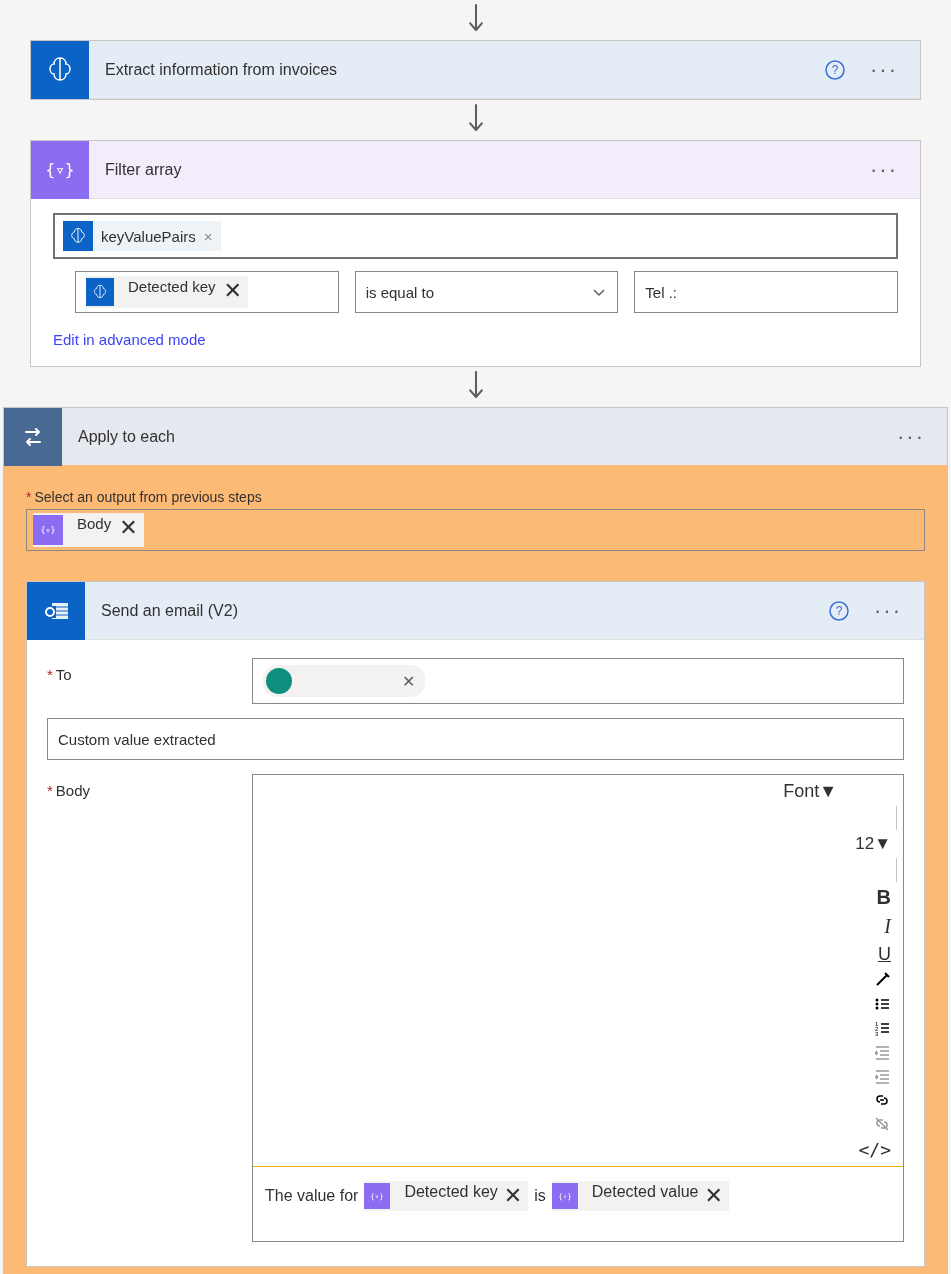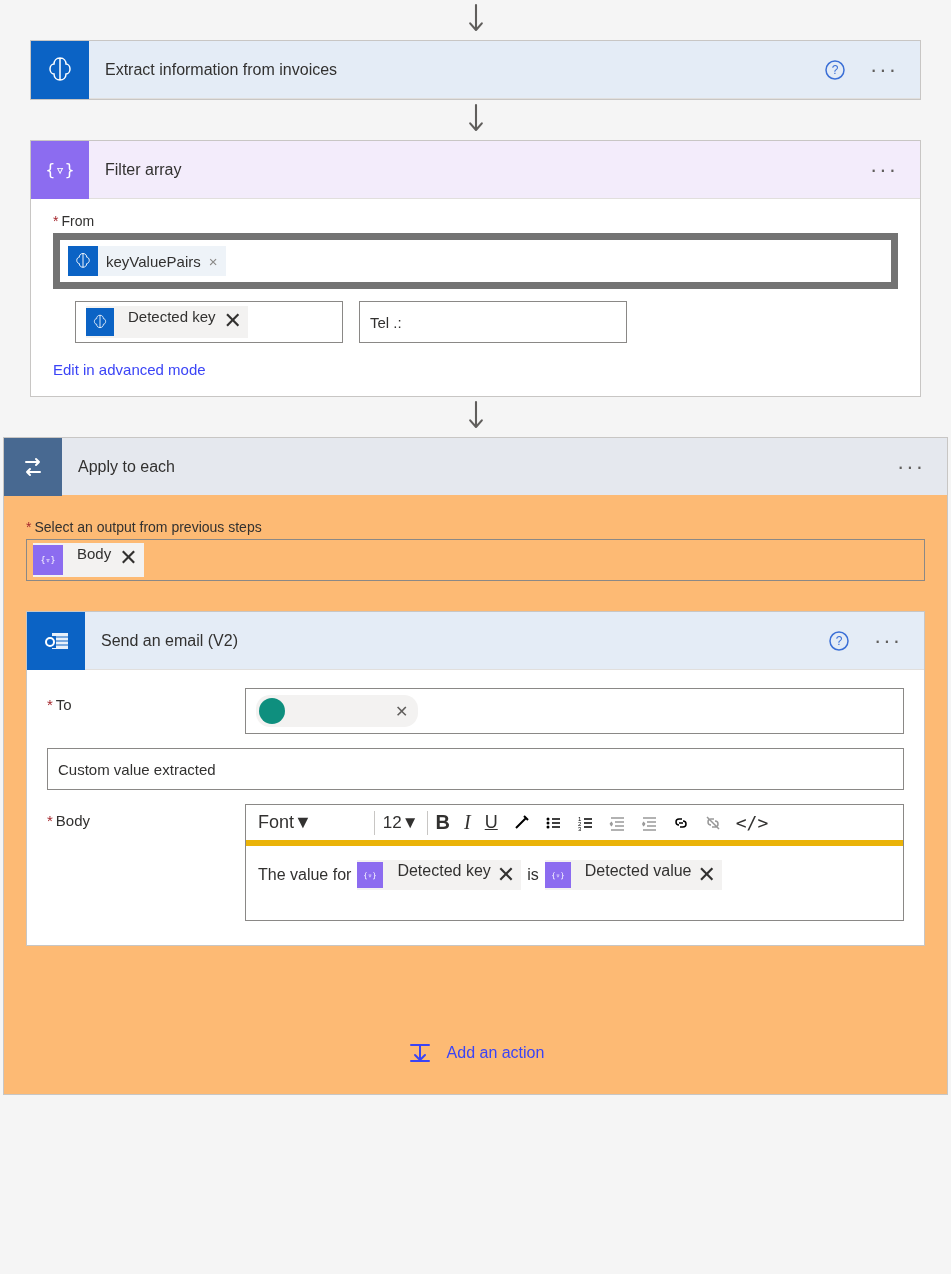--- a/index.html
+++ b/index.html
@@ -22,21 +22,21 @@
   .hdr-extract { background: #e4ecf6; }
   .icon-extract { background: #0b63c5; }
 
   
   .step-filter { margin: 0 30px; }
   .hdr-filter { background: #f3ecfb; }
   .icon-filter { background: #8c6cf0; }
   .filter-body { padding: 14px 22px 18px; background: #fff; }
   .label { font-size: 14px; color: #323130; margin-bottom: 4px; }
   .req::before { content: "*"; color: #a4262c; margin-right: 3px; }
-  .input-box { border: 7px solid #737373; background: #fff; padding: 6px 8px; display: flex; align-items: center; min-height: 42px; }
+  .input-box { border: 2px solid #737373; background: #fff; padding: 6px 8px; display: flex; align-items: center; min-height: 42px; }
   .token { display: inline-flex; align-items: center; background: #eef3f8; border-radius: 0; padding: 0 8px 0 0; font-size: 15px; }
   .token-icon { width: 30px; height: 30px; display:flex; align-items:center; justify-content:center; margin-right: 8px; }
   .token-icon.blue { background: #0b63c5; }
   .token-icon.purple { background: #8c6cf0; }
   .token-x { margin-left: 8px; color: #8a8886; }
   .cond-row { display: flex; gap: 16px; margin-top: 12px; padding-left: 22px; }
   .cond-cell { border: 1px solid #8a8886; height: 42px; display: flex; align-items: center; padding: 0 10px; }
   .cond-cell.left { width: 268px; }
   .cond-cell.mid { width: 268px; justify-content: space-between; }
   .cond-cell.right { width: 268px; }
@@ -47,30 +47,30 @@
   .hdr-each { background: #e5e8ee; }
   .icon-each { background: #486991; }
   .each-body { background: #fdba74; padding: 24px 22px 28px; border: 1px solid #c8c6c4; border-top: none; }
   .plain-input { border: 1px solid #8a8886; padding: 4px 6px; display: flex; align-items: center; height: 42px; }
 
   
   .step-email { margin-top: 30px; border: 1px solid #c8c6c4; }
   .hdr-email { background: #e4ecf6; }
   .icon-email { background: #0b63c5; }
   .email-body { padding: 18px 20px 24px; background: #fff; }
-  .field-row { display: flex; margin-bottom: 14px; }
+  .field-row { display: flex; margin-bottom: 14px; gap: 7px; }
   .field-label { width: 198px; padding-top: 8px; font-size: 15px; }
   .field-label.req::before { content:"*"; color:#a4262c; margin-right:3px; }
   .field-input { flex: 1; border: 1px solid #8a8886; min-height: 42px; padding: 6px 10px; display: flex; align-items: center; background:#fff; }
   .pill { display:inline-flex; align-items:center; background:#f3f2f1; border-radius:14px; padding: 3px 10px 3px 3px; }
   .pill-circle { width:26px; height:26px; border-radius:50%; background:#0e8f7e; margin-right: 110px; }
   .pill-x { color:#605e5c; font-size:16px; }
 
   .rte { border: 1px solid #8a8886; }
-  .rte-toolbar { display:flex; align-items:center; border-bottom: 6px solid #eab308; padding: 4px 6px; gap: 2px; }
+  .rte-toolbar { display:flex; align-items:flex-end; border-bottom: 1px solid #eab308; padding: 4px 6px; gap: 2px; flex-direction: column; }
   .rte-btn { padding: 2px 6px; font-size: 17px; color:#323130; display:flex; align-items:center; cursor:pointer; }
   .rte-btn.font { font-size: 18px; padding-right: 60px; }
   .rte-body { padding: 14px 12px 30px; display:flex; align-items:center; flex-wrap:wrap; gap: 6px; font-size: 16px; }
   .token-inline { display:inline-flex; align-items:flex-start; background:#f3f2f1; padding: 2px 6px 2px 0; }
 
   .show-advanced { display:flex; align-items:center; gap:10px; color:#3b44f6; font-size:15px; margin-top:20px; cursor:pointer; }
 
   .add-action { display:flex; justify-content:center; align-items:center; gap:14px; margin-top: 94px; color:#3b44f6; font-size:16px; cursor:pointer; }
 
   .x-large { font-size:22px; color:#323130; }
@@ -119,21 +119,20 @@
         <svg width="28" height="28" viewBox="0 0 28 28">
             <text x="14" y="19" text-anchor="middle" font-size="16" fill="#fff" font-family="monospace">{▿}</text>
           </svg>
       </div>
       <div class="card-title">Filter array</div>
       <div class="card-actions">
         <span class="dots">···</span>
       </div>
     </div>
     <div class="filter-body">
-      <div class="label req">From</div>
       <div class="input-box">
         <span class="token">
           <span class="token-icon blue">
             <svg width="20" height="20" viewBox="0 0 32 32">
                 <path d="M16 4 C12 4 10 7 10 10 C8 10 6 12 6 15 C6 18 8 20 10 20 C10 24 13 26 16 26 C19 26 22 24 22 20 C24 20 26 18 26 15 C26 12 24 10 22 10 C22 7 20 4 16 4 Z M16 4 V26" stroke="#fff" stroke-width="1.5" fill="none"></path>
               </svg>
           </span>
           <span>keyValuePairs</span>
           <span class="token-x">×</span>
         </span>
@@ -142,20 +141,26 @@
         <div class="cond-cell left">
           <span class="token-inline">
             <span class="token-icon blue" style="width:28px;height:28px">
               <svg width="18" height="18" viewBox="0 0 32 32">
                   <path d="M16 4 C12 4 10 7 10 10 C8 10 6 12 6 15 C6 18 8 20 10 20 C10 24 13 26 16 26 C19 26 22 24 22 20 C24 20 26 18 26 15 C26 12 24 10 22 10 C22 7 20 4 16 4 Z M16 4 V26" stroke="#fff" stroke-width="1.5" fill="none"></path>
                 </svg>
             </span>
             <span style="margin-left:6px">Detected key</span>
             <span class="x-large" style="margin-left:8px">✕</span>
           </span>
+        </div>
+        <div class="cond-cell mid">
+          <span>is equal to</span>
+          <svg class="chev" viewBox="0 0 16 16">
+              <path d="M3 6 L8 11 L13 6" stroke="#605e5c" stroke-width="1.5" fill="none"></path>
+            </svg>
         </div>
         <div class="cond-cell right">
           <span>Tel .:</span>
         </div>
       </div>
       <span class="link-blue">Edit in advanced mode</span>
     </div>
   </div>
 
   <div class="arrow">

